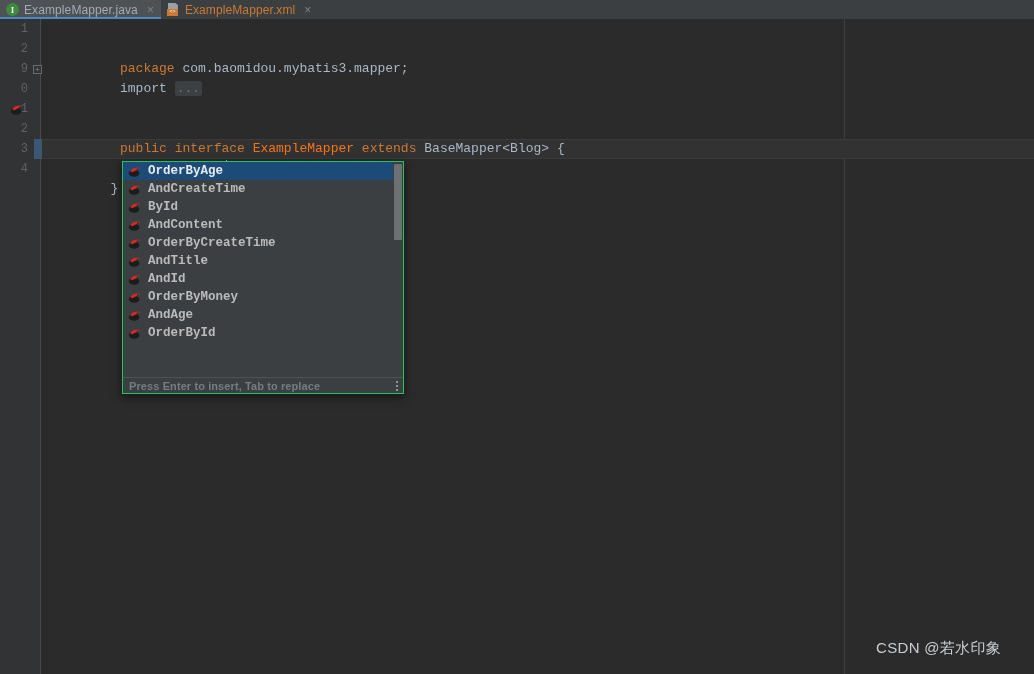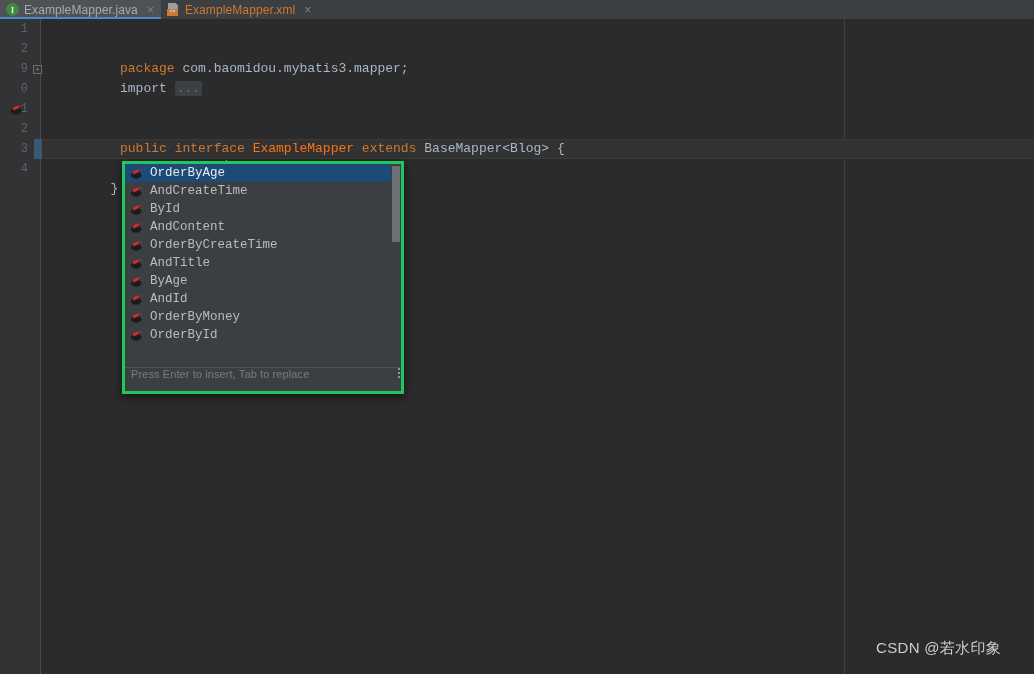--- a/index.html
+++ b/index.html
@@ -192,23 +192,24 @@
   }
 
   
   .popup {
     position: absolute;
     left: 122px;
     top: 142px;
     width: 282px;
     height: 233px;
     background: #3c3f41;
-    border: 3px solid #22c55e;
+    border: 1px solid #22c55e;
     box-shadow: 0 3px 9px rgba(0,0,0,.55);
     overflow: hidden;
+    font-weight: bold;
   }
   .popup-list {
     position: absolute;
     top: 0; left: 0;
     width: 272px;
     height: 214px;
     overflow: hidden;
   }
   .cm-item {
     height: 18px;
@@ -238,24 +239,25 @@
     top: 2px; right: 1px;
     width: 8px;
     height: 76px;
     background: #6e7174;
     border-radius: 1px;
   }
   .popup-footer {
     position: absolute;
     bottom: 0; left: 0;
     width: 282px;
-    height: 24px;
+    height: 16px;
     background: #3c3f41;
     border-top: 1px solid #4e5254;
     display: flex;
+    align-items: center;
     justify-content: space-between;
     padding: 0 7px 0 6px;
   }
   .popup-hint {
     font-family: "Liberation Sans", sans-serif;
     font-size: 11px;
     color: #777c80;
     letter-spacing: .1px;
   }
   .kebab {
@@ -420,47 +422,47 @@
 
         <div class="cm-item">
           <svg class="bird" viewBox="0 0 16 14">
               <ellipse cx="7" cy="9" rx="6" ry="4" fill="#1c1c1c"></ellipse>
               <path d="M3 6 Q7 1 14 3 Q10 6 4 8 Z" fill="#d42a2a"></path>
               <circle cx="11" cy="4.2" r="1" fill="#2b2b2b"></circle>
             </svg>
           <span>AndTitle</span>
         </div>
 
-        <div class="cm-item">
-          <svg class="bird" viewBox="0 0 16 14">
-              <ellipse cx="7" cy="9" rx="6" ry="4" fill="#1c1c1c"></ellipse>
-              <path d="M3 6 Q7 1 14 3 Q10 6 4 8 Z" fill="#d42a2a"></path>
-              <circle cx="11" cy="4.2" r="1" fill="#2b2b2b"></circle>
-            </svg>
-          <span>ByAge</span>
-        </div>
 
         <div class="cm-item">
           <svg class="bird" viewBox="0 0 16 14">
               <ellipse cx="7" cy="9" rx="6" ry="4" fill="#1c1c1c"></ellipse>
               <path d="M3 6 Q7 1 14 3 Q10 6 4 8 Z" fill="#d42a2a"></path>
               <circle cx="11" cy="4.2" r="1" fill="#2b2b2b"></circle>
             </svg>
           <span>AndId</span>
         </div>
 
         <div class="cm-item">
           <svg class="bird" viewBox="0 0 16 14">
               <ellipse cx="7" cy="9" rx="6" ry="4" fill="#1c1c1c"></ellipse>
               <path d="M3 6 Q7 1 14 3 Q10 6 4 8 Z" fill="#d42a2a"></path>
               <circle cx="11" cy="4.2" r="1" fill="#2b2b2b"></circle>
             </svg>
           <span>OrderByMoney</span>
         </div>
 
+        <div class="cm-item">
+          <svg class="bird" viewBox="0 0 16 14">
+              <ellipse cx="7" cy="9" rx="6" ry="4" fill="#1c1c1c"></ellipse>
+              <path d="M3 6 Q7 1 14 3 Q10 6 4 8 Z" fill="#d42a2a"></path>
+              <circle cx="11" cy="4.2" r="1" fill="#2b2b2b"></circle>
+            </svg>
+          <span>AndAge</span>
+        </div>
 
 
         <div class="cm-item">
           <svg class="bird" viewBox="0 0 16 14">
               <ellipse cx="7" cy="9" rx="6" ry="4" fill="#1c1c1c"></ellipse>
               <path d="M3 6 Q7 1 14 3 Q10 6 4 8 Z" fill="#d42a2a"></path>
               <circle cx="11" cy="4.2" r="1" fill="#2b2b2b"></circle>
             </svg>
           <span>OrderById</span>
         </div>

